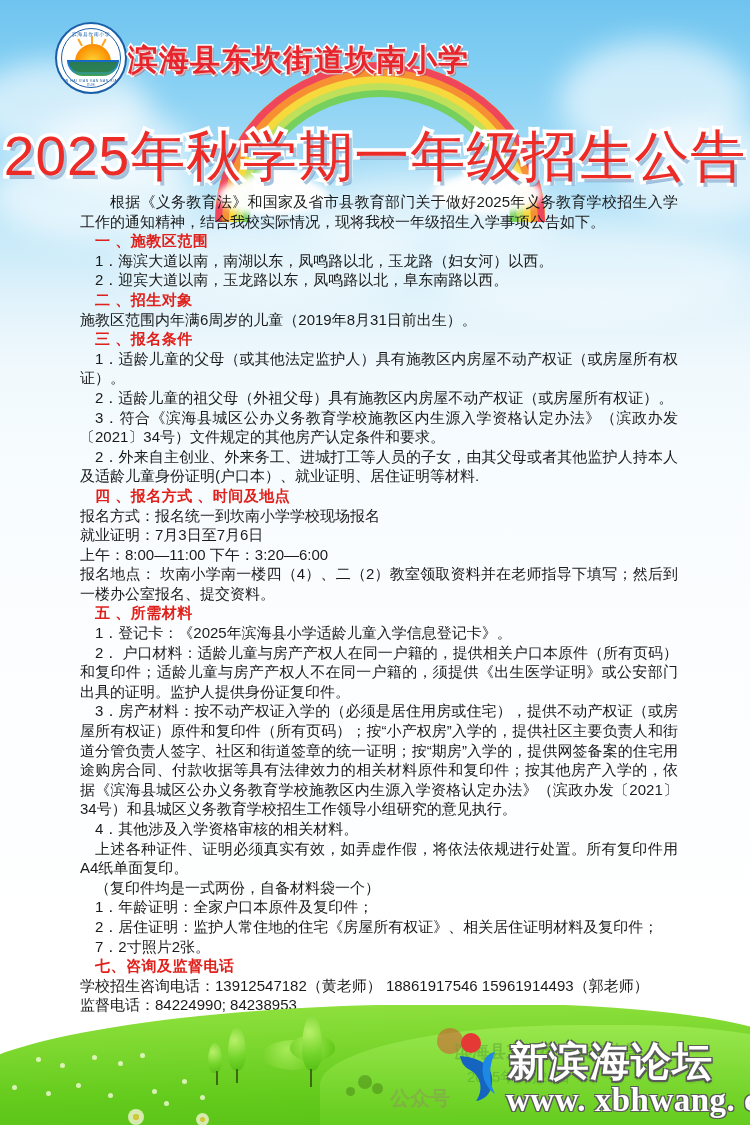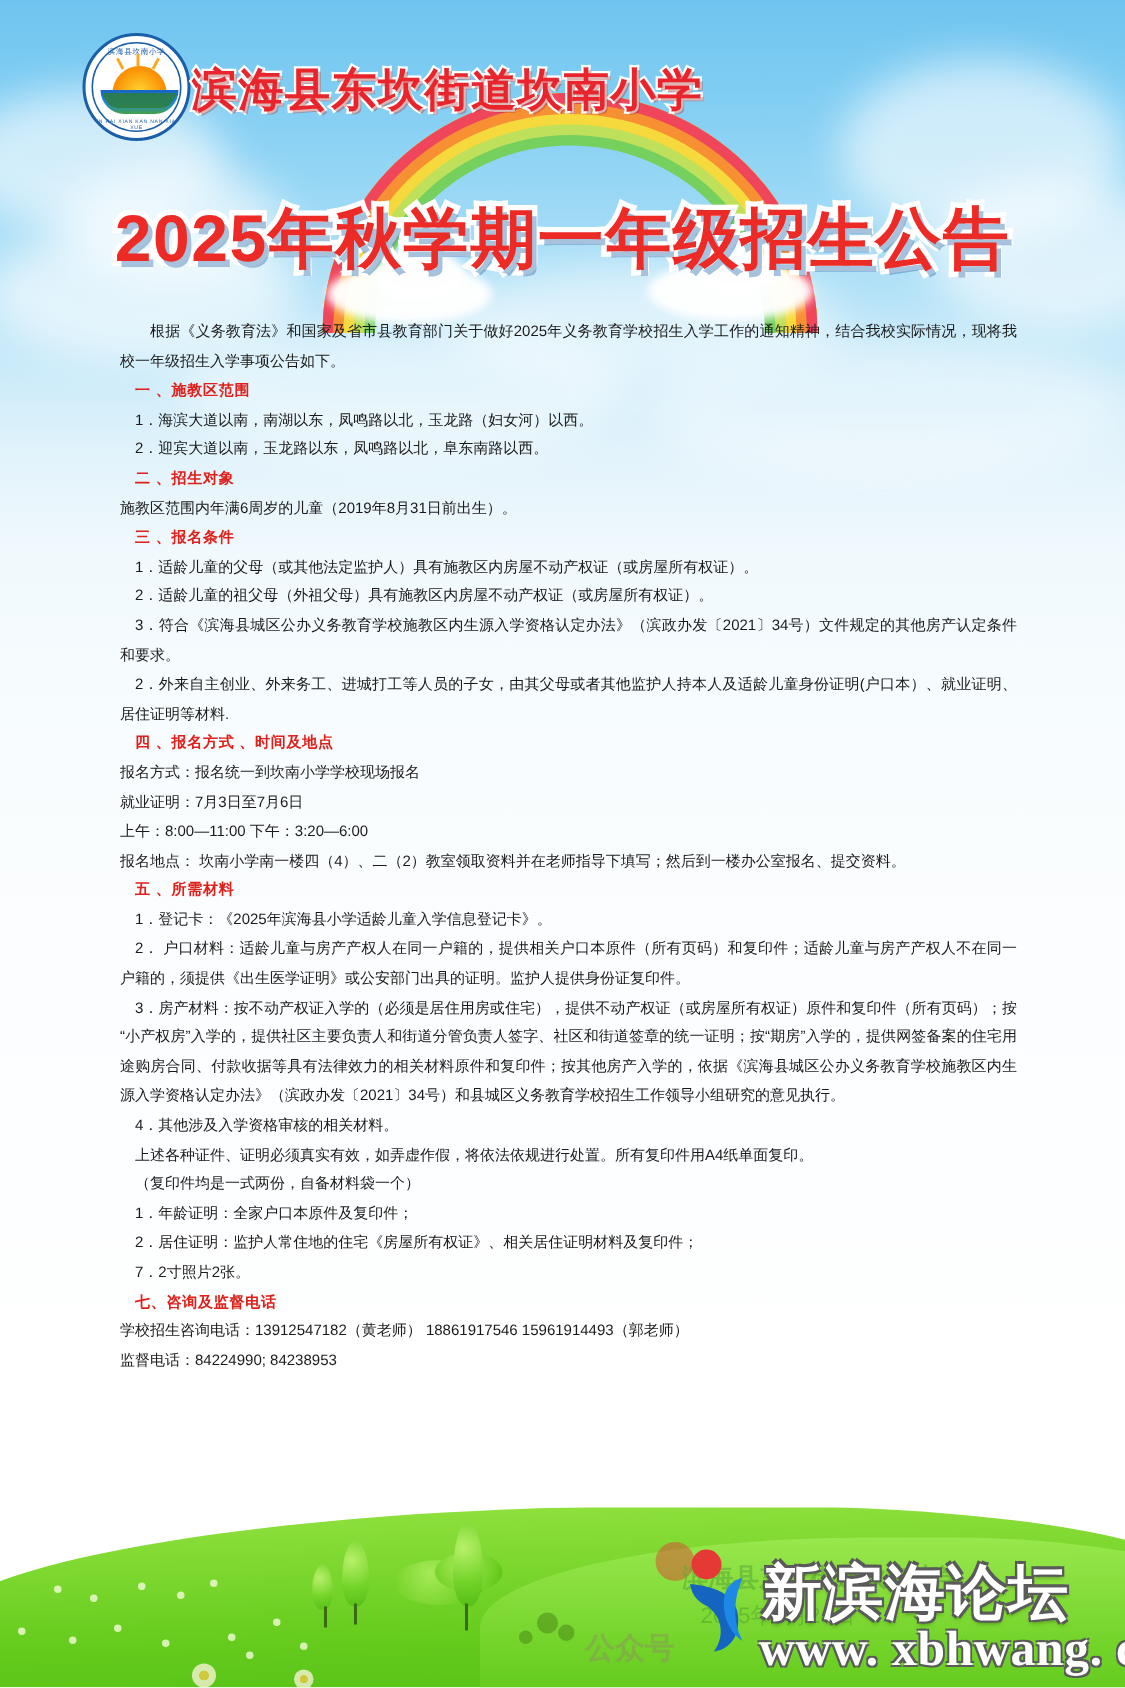--- a/index.html
+++ b/index.html
@@ -139,38 +139,38 @@
     white-space: nowrap;
     -webkit-text-stroke: 3px #ffffff;
     paint-order: stroke fill;
     text-shadow: 2px 2px 0 rgba(160,40,40,.35);
   }
 
   .main-title {
     position: absolute;
     left: 50%;
     transform: translateX(-50%);
-    top: 130px;
-    font-size: 44px;
-    font-weight: bold;
+    top: 120px;
+    font-size: 55px;
+    font-weight: normal;
     color: #ec2a26;
     white-space: nowrap;
     letter-spacing: 1px;
     -webkit-text-stroke: 7px #ffffff;
     paint-order: stroke fill;
     text-shadow: 3px 4px 0 rgba(60,120,180,.45);
   }
 
   
   .content {
     position: absolute;
     left: 80px;
-    top: 212px;
+    top: 192px;
     width: 598px;
-    font-size: 10px;
+    font-size: 15px;
     line-height: 19.6px;
     color: #1a1a1a;
     text-align: justify;
   }
   .content p {
     margin: 0;
     padding: 0;
   }
   .p-indent { text-indent: 2em; }
   .p-indent1 { text-indent: 1em; }

